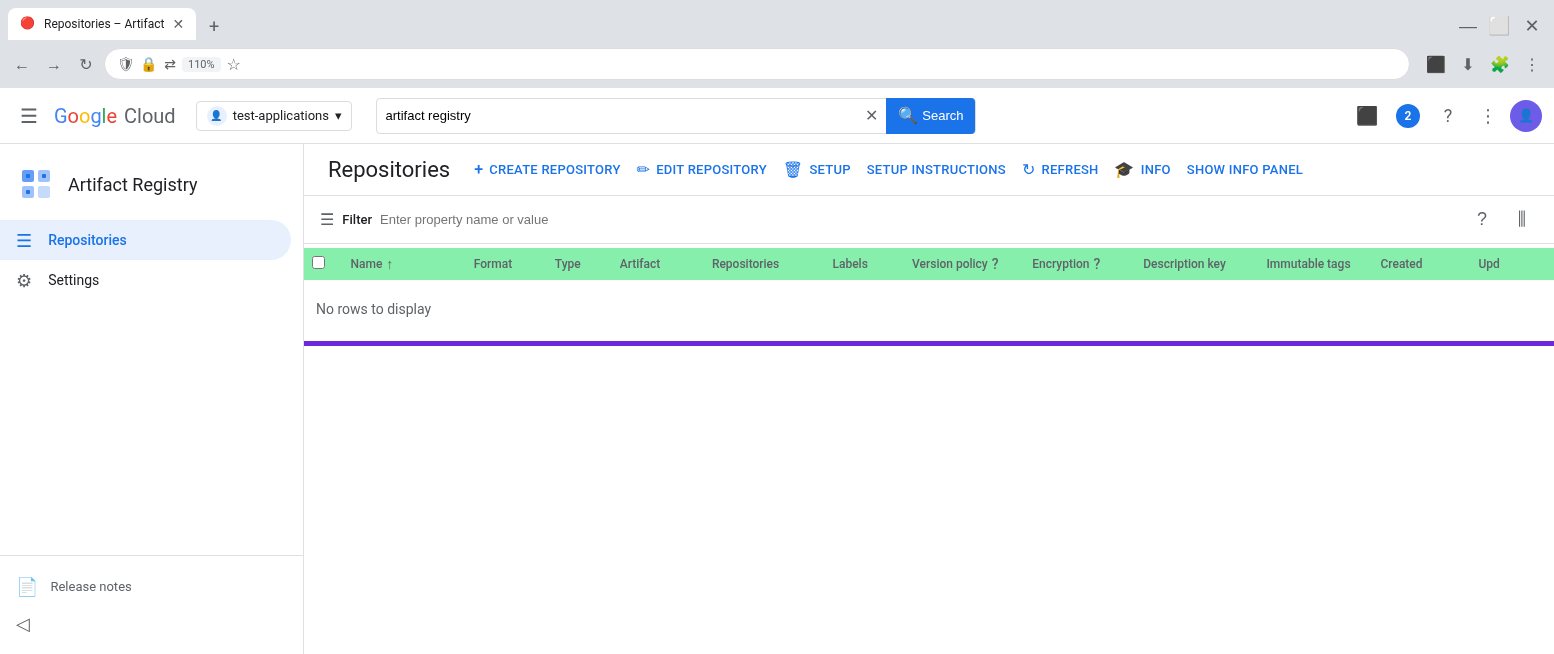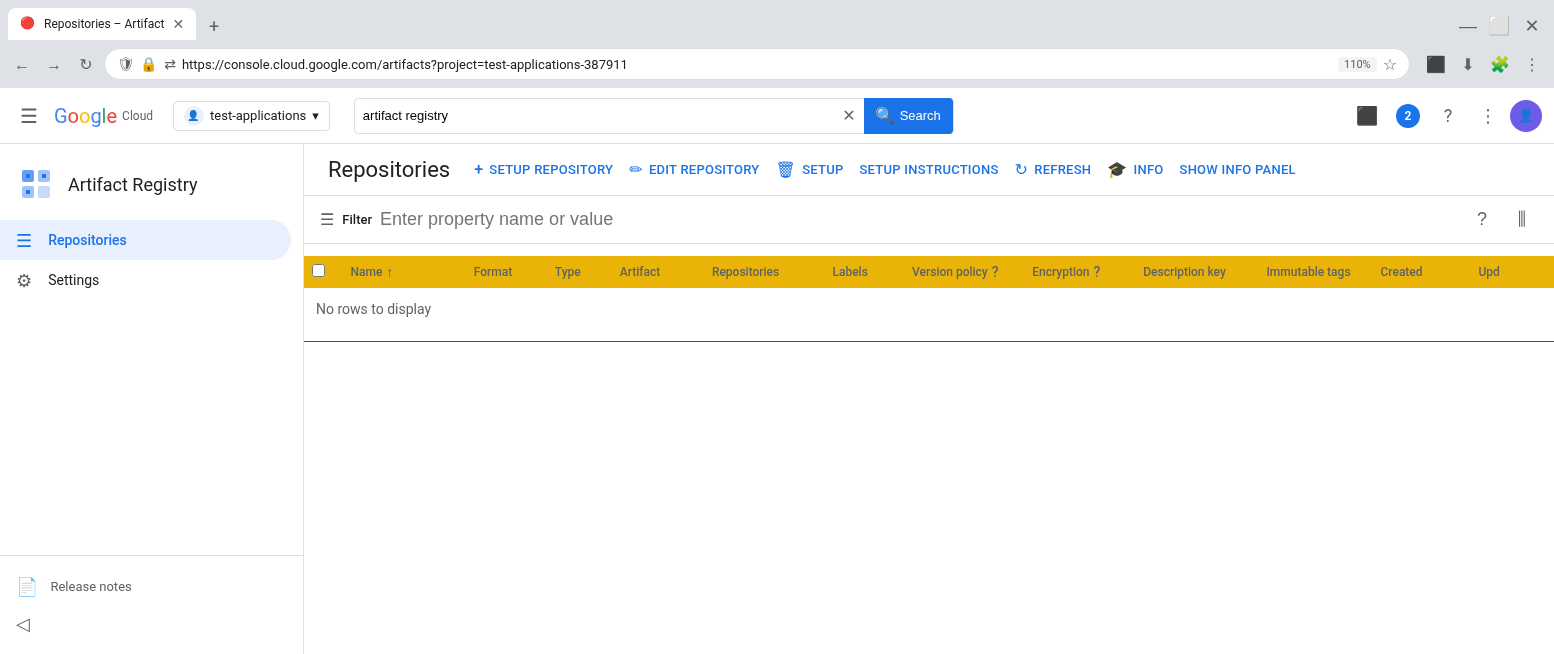--- a/index.html
+++ b/index.html
@@ -30,21 +30,21 @@
     .app-container { display: flex; flex-direction: column; width: 1554px; height: 566px; background: #fff; }
 
     
     .top-nav { display: flex; align-items: center; height: 56px; padding: 0 12px; border-bottom: 1px solid #e0e0e0; gap: 8px; flex-shrink: 0; }
     .hamburger { color: #5f6368; font-size: 20px; cursor: pointer; padding: 8px; }
     .google-logo { display: flex; align-items: center; gap: 0; font-size: 20px; font-weight: 400; margin-right: 4px; }
     .g-blue { color: #4285f4; }
     .g-red { color: #ea4335; }
     .g-yellow { color: #fbbc05; }
     .g-green { color: #34a853; }
-    .logo-cloud { color: #5f6368; font-size: 12px; margin-left: 2px; }
+    .logo-cloud { color: #5f6368; font-size: 20px; margin-left: 2px; }
 
     .project-selector { display: flex; align-items: center; gap: 6px; border: 1px solid #dadce0; border-radius: 4px; padding: 4px 10px; cursor: pointer; font-size: 13px; color: #202124; margin-left: 8px; }
     .project-selector .avatar-icon { width: 20px; height: 20px; background: #e8f0fe; border-radius: 50%; display: flex; align-items: center; justify-content: center; font-size: 10px; color: #1a73e8; }
 
     .search-bar { display: flex; align-items: center; flex: 1; max-width: 600px; height: 36px; border: 1px solid #dadce0; border-radius: 4px; padding: 0 8px; gap: 8px; margin-left: 16px; }
     .search-bar input { flex: 1; border: none; outline: none; font-size: 13px; }
     .search-clear { color: #5f6368; cursor: pointer; font-size: 16px; }
     .search-btn { display: flex; align-items: center; gap: 4px; background: #1a73e8; color: #fff; border: none; border-radius: 0 4px 4px 0; padding: 0 12px; height: 36px; cursor: pointer; font-size: 13px; font-weight: 500; margin-right: -8px; }
     .search-btn-icon { font-size: 16px; }
 
@@ -83,30 +83,30 @@
     .page-header { display: flex; align-items: center; height: 52px; padding: 0 24px; border-bottom: 1px solid #e0e0e0; gap: 8px; flex-shrink: 0; }
     .page-title { font-size: 22px; font-weight: 400; color: #202124; margin-right: 16px; }
     .header-actions { display: flex; align-items: center; gap: 16px; }
     .header-btn { display: flex; align-items: center; gap: 6px; color: #1a73e8; font-size: 13px; font-weight: 500; cursor: pointer; text-decoration: none; letter-spacing: 0.25px; }
     .header-btn .btn-icon { font-size: 16px; }
 
     
     .filter-bar { display: flex; align-items: center; height: 48px; padding: 0 16px; border-bottom: 1px solid #e0e0e0; gap: 8px; flex-shrink: 0; }
     .filter-icon { color: #5f6368; font-size: 16px; }
     .filter-label { font-size: 13px; color: #202124; font-weight: 500; }
-    .filter-input { flex: 1; border: none; outline: none; font-size: 18px; color: #5f6368; }
+    .filter-input { flex: 1; border: none; outline: none; font-size: 13px; color: #5f6368; }
     .filter-actions { display: flex; align-items: center; gap: 8px; margin-left: auto; }
     .filter-action-btn { width: 32px; height: 32px; display: flex; align-items: center; justify-content: center; color: #5f6368; cursor: pointer; border-radius: 50%; font-size: 18px; border: none; background: none; }
 
     
     .table-container { flex: 1; overflow: auto; }
     table { width: 100%; border-collapse: collapse; }
     thead tr { border-bottom: 1px solid #e0e0e0; }
-    th { padding: 8px 12px; text-align: left; font-size: 12px; font-weight: 500; color: #5f6368; white-space: nowrap; position: sticky; top: 12px; background: #eab308; z-index: 1; }
-    td { padding: 10px 12px; font-size: 13px; color: #202124; border-bottom: 1px solid #6d28d9; }
+    th { padding: 8px 12px; text-align: left; font-size: 12px; font-weight: 500; color: #5f6368; white-space: nowrap; position: sticky; top: 4px; background: #86efac; z-index: 1; }
+    td { padding: 10px 12px; font-size: 13px; color: #202124; border-bottom: 5px solid #6d28d9; }
     .th-checkbox { width: 40px; padding: 8px; }
     .th-sort { display: flex; align-items: center; gap: 4px; }
     .sort-arrow { font-size: 14px; color: #5f6368; }
     .th-help { display: flex; align-items: center; gap: 4px; }
     .help-icon { font-size: 14px; color: #5f6368; cursor: pointer; }
     .empty-row td { color: #5f6368; font-size: 14px; padding: 24px 12px; }
     .col-name { width: 180px; }
     .col-format { width: 100px; }
     .col-type { width: 80px; }
     .col-location { width: 120px; }
@@ -138,21 +138,20 @@
   </div>
 
   <div class="browser-toolbar">
     <div class="nav-btn">←</div>
     <div class="nav-btn">→</div>
     <div class="nav-btn">↻</div>
     <div class="address-bar">
       <span class="lock-icon">🛡</span>
       <span class="lock-icon">🔒</span>
       <span class="lock-icon">⇄</span>
-      <span class="address-url">https://console.cloud.google.com/artifacts?project=test-applications-387911</span>
       <span class="zoom-badge">110%</span>
       <span class="star-icon">☆</span>
     </div>
     <div class="toolbar-actions">
       <div class="toolbar-action-btn">⬛</div>
       <div class="toolbar-action-btn">⬇</div>
       <div class="toolbar-action-btn">🧩</div>
       <div class="toolbar-action-btn">⋮</div>
     </div>
   </div>
@@ -242,21 +241,21 @@
       </div>
     </div>
 
     <div class="content-area">
 
       <div class="page-header">
         <span class="page-title">Repositories</span>
         <div class="header-actions">
           <a class="header-btn">
             <span class="btn-icon">+</span>
-            <span>SETUP REPOSITORY</span>
+            <span>CREATE REPOSITORY</span>
           </a>
           <a class="header-btn">
             <span class="btn-icon">✏</span>
             <span>EDIT REPOSITORY</span>
           </a>
           <a class="header-btn">
             <span class="btn-icon">🗑</span>
             <span>SETUP</span>
           </a>
           <a class="header-btn">

